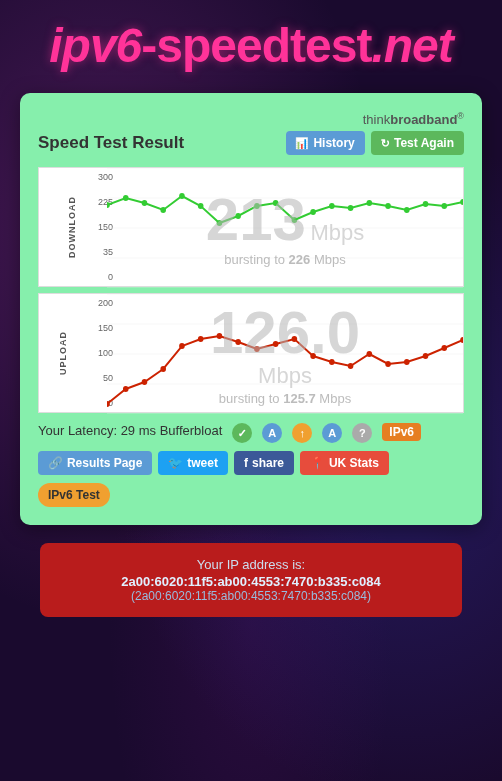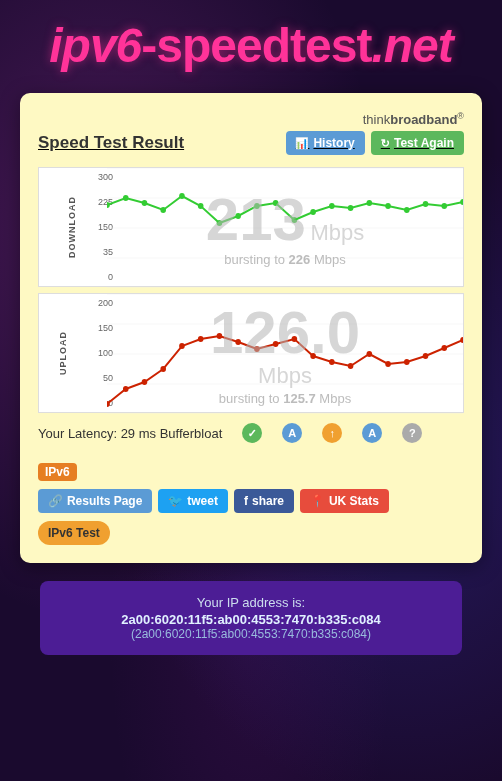--- a/index.html
+++ b/index.html
@@ -42,32 +42,31 @@
     }
     .header-title .bold-part {
       font-weight: 900;
     }
 
     
     .main-card {
       position: relative;
       z-index: 2;
       margin: 10px 20px;
-      background: #fef9c3;
+      background: #86efac;
       border-radius: 10px;
       padding: 18px;
       box-shadow: 0 4px 20px rgba(0,0,0,0.4);
     }
 
     .card-header {
       display: flex;
       align-items: center;
       justify-content: space-between;
       margin-bottom: 12px;
-      text-decoration: underline;
     }
     .card-title {
       font-size: 17px;
       font-weight: bold;
       color: #333;
     }
     .card-header-buttons {
       display: flex;
       gap: 6px;
     }
@@ -181,22 +180,22 @@
       font-weight: bold;
     }
     .tbband-logo .reg {
       font-size: 9px;
       vertical-align: super;
     }
 
     
     .latency-row {
       display: flex;
-      align-items: center;
-      gap: 20px;
+      align-items: flex-start;
+      gap: 10px;
       margin-top: 10px;
       flex-wrap: wrap;
       font-size: 13px;
       color: #333;
     }
     .badge {
       display: inline-flex;
       align-items: center;
       justify-content: center;
       border-radius: 3px;
@@ -250,21 +249,21 @@
     .btn-twitter { background: #1da1f2; }
     .btn-facebook { background: #3b5998; }
     .btn-ukstats { background: #e74c3c; }
     .btn-ipv6test { background: #f0a030; color: #333; font-weight: bold; border-radius: 12px; }
 
     
     .bottom-card {
       position: relative;
       z-index: 2;
       margin: 18px auto;
-      background: #4c1d95;
+      background: #b91c1c;
       border-radius: 8px;
       padding: 14px 24px;
       width: calc(100% - 80px);
       text-align: center;
       color: #cde;
       font-size: 13px;
     }
     .bottom-card .ip-bold {
       color: #e0f0ff;
       font-weight: bold;

